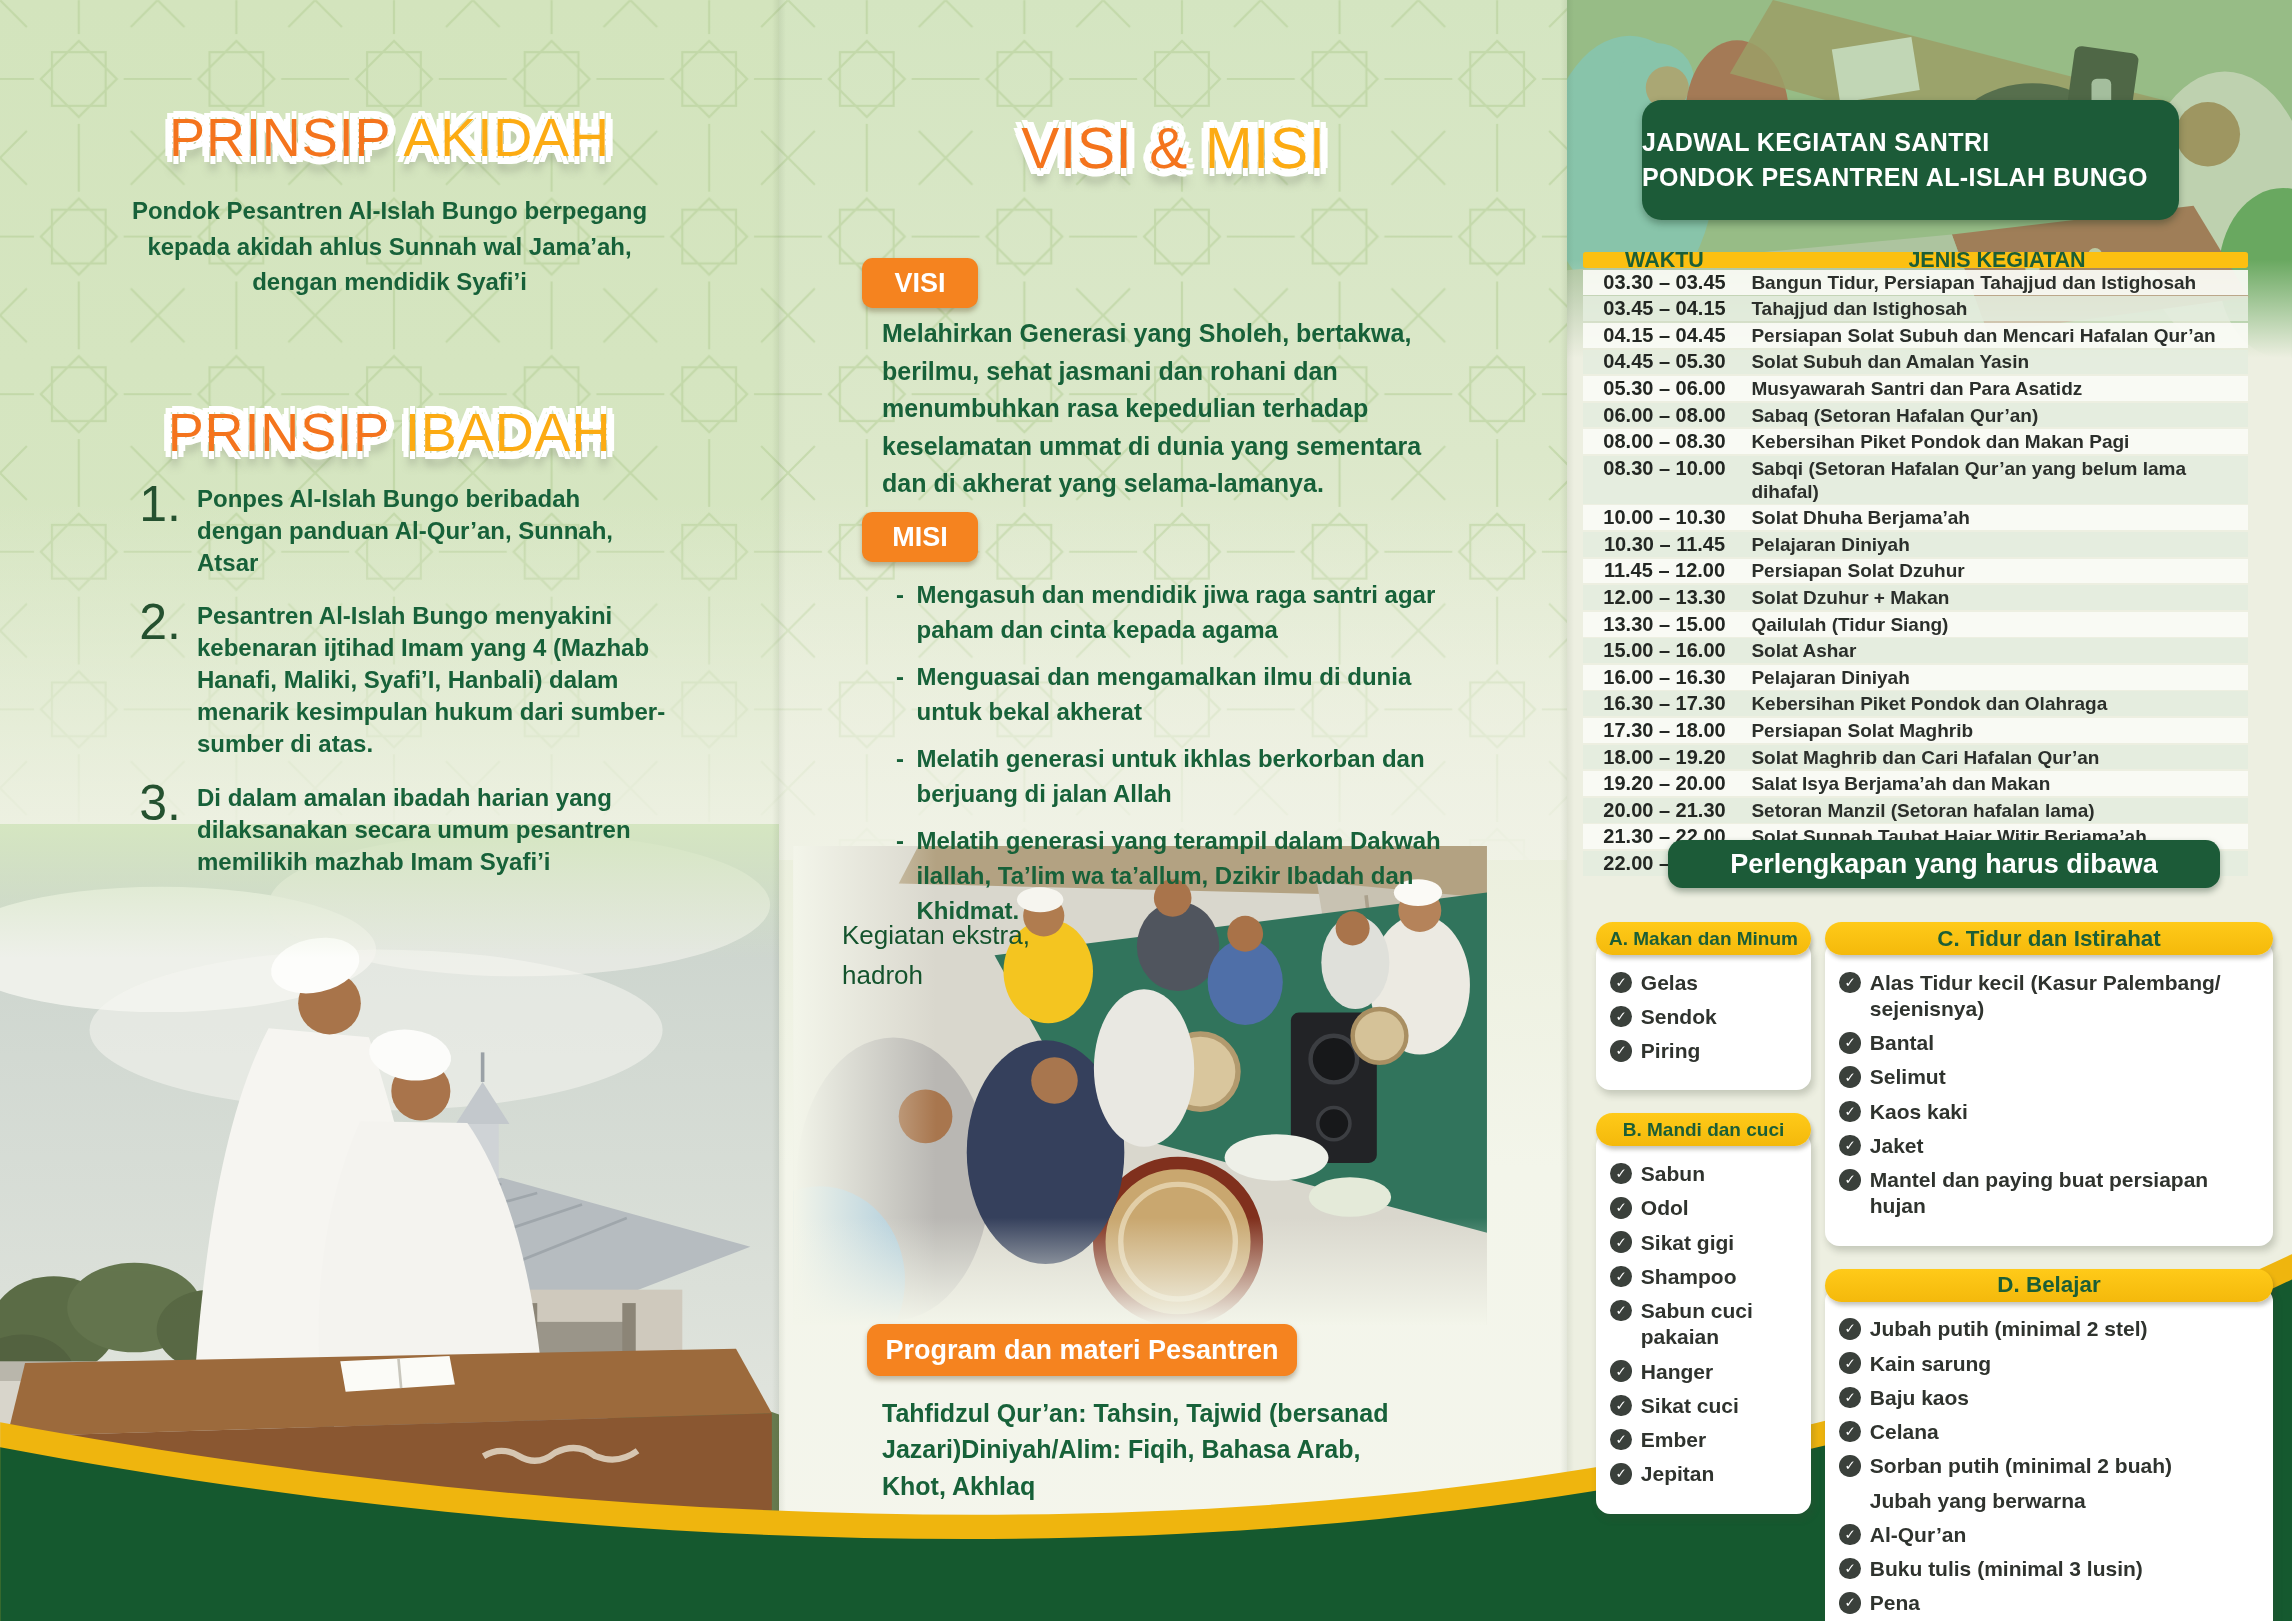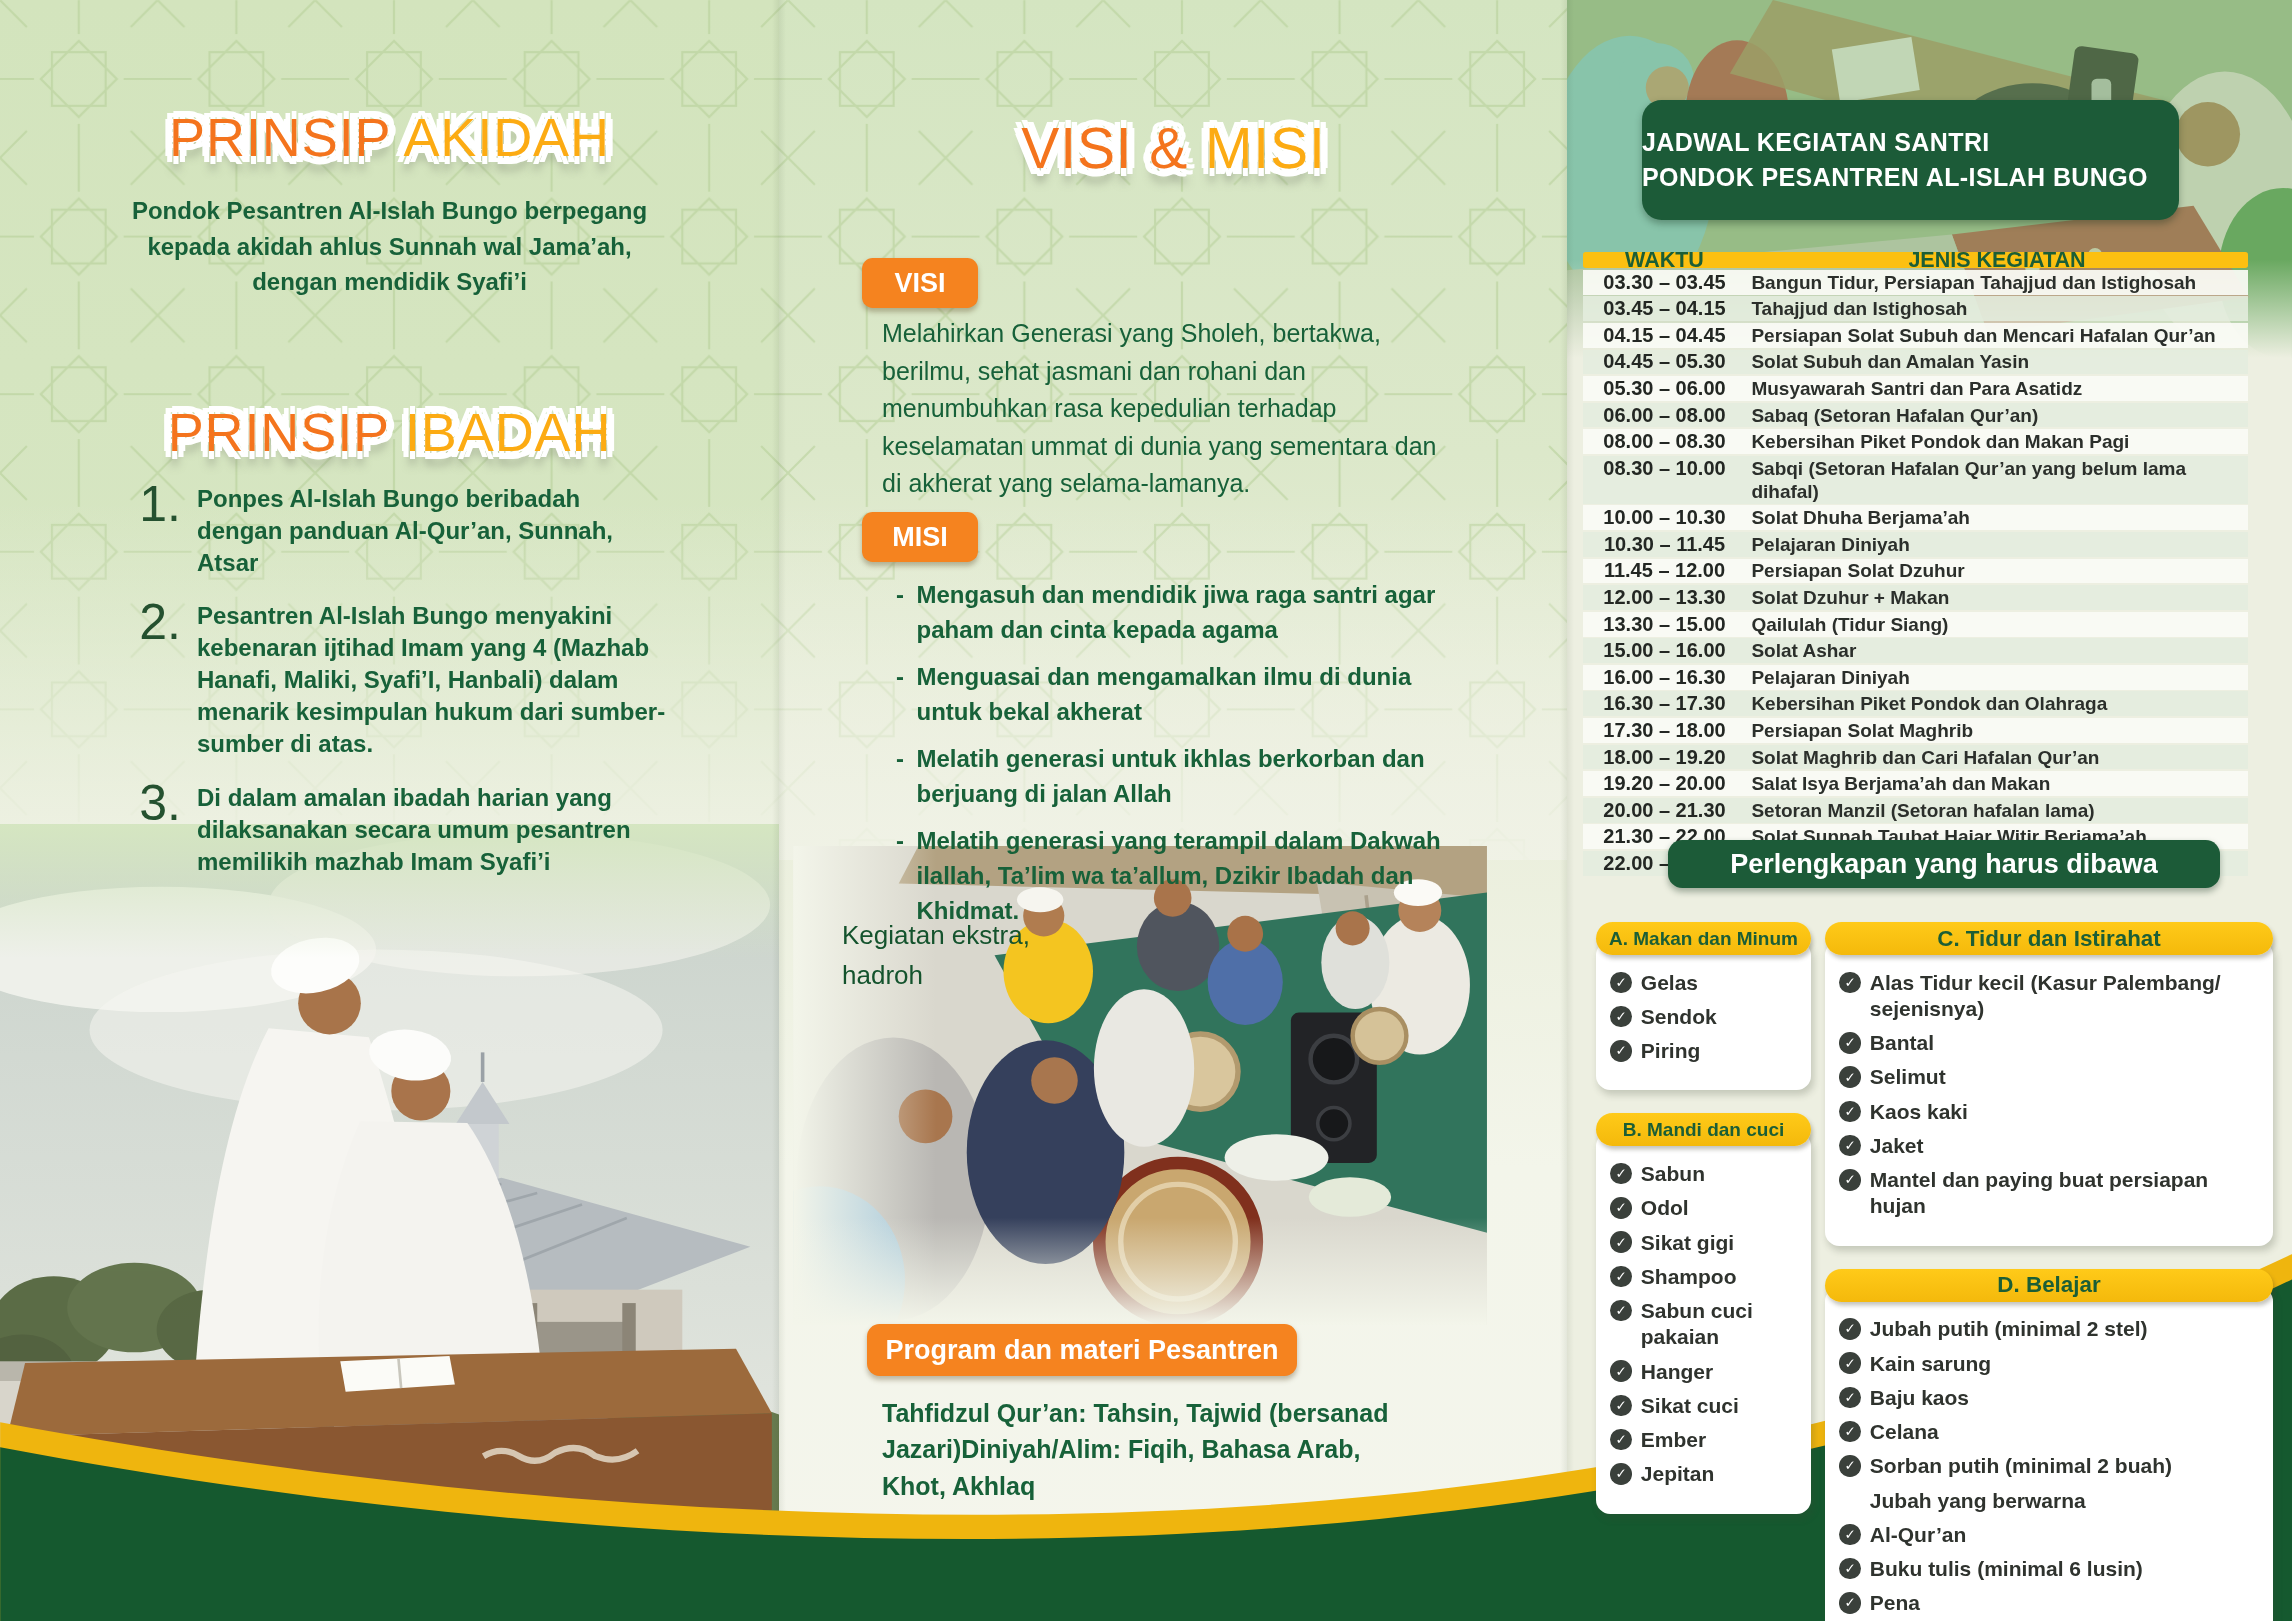--- a/index.html
+++ b/index.html
@@ -29,21 +29,21 @@
   .w1{color:#f4741d;} .w2{color:#fcab13;}
   
   .green-par{z-index:4;color:#176139;font-weight:700;font-size:24px;line-height:1.48;text-align:center;}
   .num-list{z-index:4;left:134px;top:479px;width:537px;}
   .num-item{display:flex;gap:16px;margin-bottom:18px;}
   .num{font-size:50px;font-weight:400;color:#24512f;line-height:1.0;flex:0 0 47px;text-align:right;}
   .num-text{font-size:24px;font-weight:700;color:#176139;line-height:32px;padding-top:3.6px;}
   
   .badge{z-index:4;background:#f5831f;border-radius:10.7px;color:#fff;font-weight:800;
     display:flex;align-items:center;justify-content:center;box-shadow:0 3.6px 5.4px rgba(90,70,30,.35);}
-  .visi-par{z-index:4;left:882px;top:315px;width:580px;color:#176139;font-weight:400;font-size:25px;line-height:1.5;}
+  .visi-par{z-index:4;left:882px;top:315px;width:580px;color:#176139;font-weight:700;font-size:25px;line-height:1.5;}
   .misi-list{z-index:4;left:896px;top:578px;width:582px;}
   .misi-item{display:flex;gap:12.5px;margin-bottom:12.5px;font-size:24px;font-weight:700;color:#176139;line-height:1.45;}
   .misi-item::before{content:"-";font-weight:800;color:#176139;}
   .caption{z-index:4;left:842px;top:915px;color:#14532d;font-size:26px;font-weight:500;line-height:1.55;}
   .program-par{z-index:4;left:882px;top:1395px;width:537px;color:#176139;font-weight:700;font-size:25px;line-height:1.45;}
   
   .jadwal-box{z-index:4;left:1642px;top:100px;width:537px;height:120px;background:#1c5b38;border-radius:19.7px;
     display:flex;flex-direction:column;align-items:flex-start;justify-content:center;gap:5.4px;box-shadow:0 3.6px 7.2px rgba(20,50,30,.35);}
   .jadwal-box div{color:#fff;font-weight:800;font-size:25px;letter-spacing:0.4px;white-space:nowrap;}
   .schedule{z-index:4;left:1583px;top:252px;width:665px;}
@@ -589,21 +589,21 @@
     <span class="ci-text">Jubah yang berwarna</span>
   </div>
 
   <div class="ci">
     <span class="check"></span>
     <span class="ci-text">Al-Qur’an</span>
   </div>
 
   <div class="ci">
     <span class="check"></span>
-    <span class="ci-text">Buku tulis (minimal 6 lusin)</span>
+    <span class="ci-text">Buku tulis (minimal 3 lusin)</span>
   </div>
 
   <div class="ci">
     <span class="check"></span>
     <span class="ci-text">Pena</span>
   </div>
 
 </div>
   </div>
 </div>

